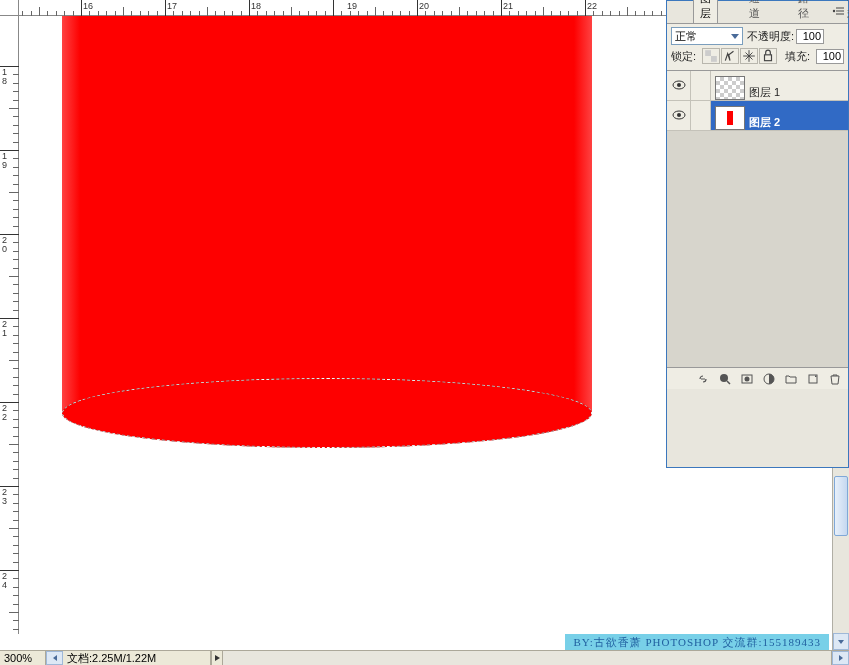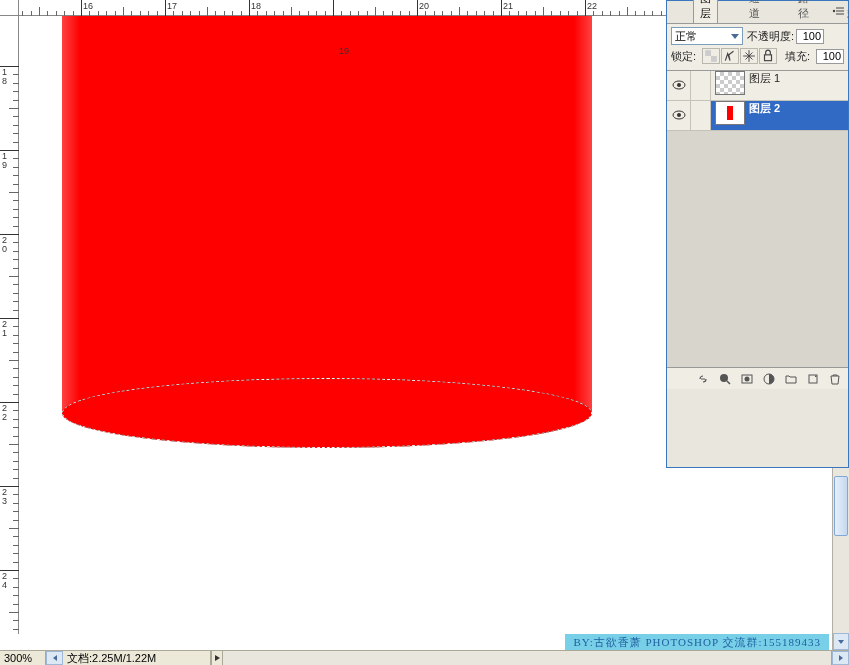--- a/index.html
+++ b/index.html
@@ -47,21 +47,21 @@
     .opt-label { font-size: 11px; color: #222; margin-right: 2px; white-space: nowrap;}
     .blend-select { width: 72px; height: 18px; border: 1px solid #7B9EBD; background: #fff; font-size: 11px; display:flex; align-items:center; justify-content:space-between; padding: 0 3px;}
     .blend-arrow { width: 0; height: 0; border-left: 4px solid transparent; border-right: 4px solid transparent; border-top: 5px solid #4A6B99; }
     .num-field { width: 28px; height: 15px; border: 1px solid #999; background: #fff; font-size: 10px; text-align:right; padding-right:2px; display:inline-flex; align-items:center; justify-content:flex-end;}
     
     .lock-row { display:flex; align-items:center; gap:4px;}
     .lock-icons { display:flex; gap:1px;}
     .lock-btn { width:18px; height:16px; border:1px solid #B8B6AD; background:#EFEDE4; display:flex; align-items:center; justify-content:center;}
     
     .layer-list { background: #D7D5CC; border-top: 1px solid #999; flex:1;}
-    .layer-row { display: flex; align-items: flex-start; height: 30px; background: #EFEDE4; border-bottom: 1px solid #C4C2B9; }
+    .layer-row { display: flex; align-items: flex-end; height: 30px; background: #EFEDE4; border-bottom: 1px solid #C4C2B9; }
     .layer-row.selected { background: #316AC5; color: #fff; font-weight: bold; }
     .layer-row.selected .layer-name { color: #fff; }
     .vis-col { width: 24px; height: 100%; border-right: 1px solid #C4C2B9; display: flex; align-items: center; justify-content: center; background:#EFEDE4;}
     .link-col { width: 20px; height: 100%; border-right: 1px solid #C4C2B9; background:#EFEDE4;}
     .layer-row.selected .link-col, .layer-row.selected .vis-col { background:#EFEDE4; border-right-color:#C4C2B9;}
     .thumb { width: 30px; height: 24px; border: 1px solid #777; margin: 0 4px; background: #fff; display:flex; align-items:center; justify-content:center; position:relative;}
     .thumb-checker { background-image: repeating-conic-gradient(#ccc 0 25%, #fff 0 50%); background-size: 8px 8px;}
     .thumb-red { background:#fff; }
     .thumb-red:after { content:""; position:absolute; width:6px; height:14px; background:#FE0000;}
     .layer-name { font-size: 11px; color: #222; }
@@ -136,21 +136,21 @@
       <div class="ruler-h-tick" style="left: 238.4px; top: 11px; height: 5px;"></div>
       <div class="ruler-h-tick" style="left: 246.8px; top: 11px; height: 5px;"></div>
       <div class="ruler-h-tick" style="left: 255.2px; top: 11px; height: 5px;"></div>
       <div class="ruler-h-tick" style="left: 263.6px; top: 11px; height: 5px;"></div>
       <div class="ruler-h-tick" style="left: 272px; top: 7px; height: 9px;"></div>
       <div class="ruler-h-tick" style="left: 280.4px; top: 11px; height: 5px;"></div>
       <div class="ruler-h-tick" style="left: 288.8px; top: 11px; height: 5px;"></div>
       <div class="ruler-h-tick" style="left: 297.2px; top: 11px; height: 5px;"></div>
       <div class="ruler-h-tick" style="left: 305.6px; top: 11px; height: 5px;"></div>
       <div class="ruler-h-mark" style="left: 314px;"></div>
-      <div class="ruler-h-label" style="left: 320px; margin-top: 45px;">19</div>
+      <div class="ruler-h-label" style="left: 328px;">19</div>
       <div class="ruler-h-tick" style="left: 322.4px; top: 11px; height: 5px;"></div>
       <div class="ruler-h-tick" style="left: 330.8px; top: 11px; height: 5px;"></div>
       <div class="ruler-h-tick" style="left: 339.2px; top: 11px; height: 5px;"></div>
       <div class="ruler-h-tick" style="left: 347.6px; top: 11px; height: 5px;"></div>
       <div class="ruler-h-tick" style="left: 356px; top: 7px; height: 9px;"></div>
       <div class="ruler-h-tick" style="left: 364.4px; top: 11px; height: 5px;"></div>
       <div class="ruler-h-tick" style="left: 372.8px; top: 11px; height: 5px;"></div>
       <div class="ruler-h-tick" style="left: 381.2px; top: 11px; height: 5px;"></div>
       <div class="ruler-h-tick" style="left: 389.6px; top: 11px; height: 5px;"></div>
       <div class="ruler-h-mark" style="left: 398px;"></div>

